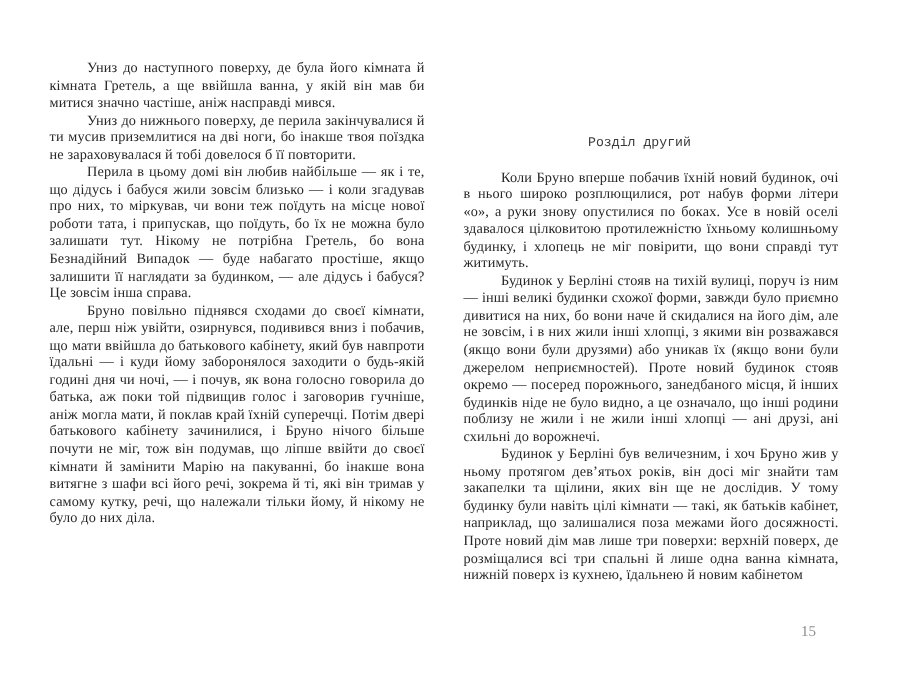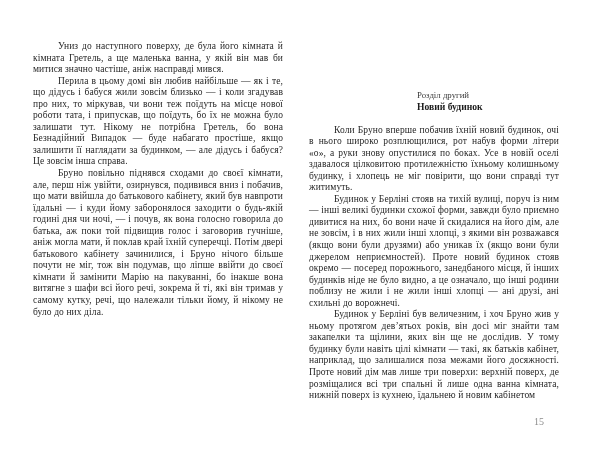--- a/index.html
+++ b/index.html
@@ -24,22 +24,22 @@
     padding: 0;
     font-size: 9.5px;
     line-height: 11.55px;
     text-align: justify;
     text-indent: 25px;
     letter-spacing: 0.1px;
     hyphens: auto;
     -webkit-hyphens: auto;
   }
   .chapter-heading {
-    margin-left: 108px;
-    font-family: Liberation Serif, serif;
+    margin-left: 83px;
+    font-family: Liberation Mono, monospace;
     margin-bottom: 13px;
   }
   .chapter-label {
     font-size: 8.8px;
     line-height: 10.5px;
     color: #3a3a3a;
   }
   .chapter-title {
     font-size: 9.6px;
     line-height: 11px;
@@ -55,29 +55,29 @@
     font-size: 10px;
     color: #8d8d8d;
   }
 </style>
 </head>
 <body>
 
 <div class="spread">
 
   <div class="page-column page-left body-text">
-    <p>Униз до наступного поверху, де була його кімната й кімната Гретель, а ще маленька ванна, у якій він мав би митися значно частіше, аніж насправді мився.</p>
+    <p>Униз до наступного поверху, де була його кімната й кімната Гретель, а ще ввійшла ванна, у якій він мав би митися значно частіше, аніж насправді мився.</p>
+    <p>Униз до нижнього поверху, де перила закінчувалися й ти мусив приземлитися на дві ноги, бо інакше твоя поїздка не зараховувалася й тобі довелося б її повторити.</p>
     <p>Перила в цьому домі він любив найбільше — як і те, що дідусь і бабуся жили зовсім близько — і коли згадував про них, то міркував, чи вони теж поїдуть на місце нової роботи тата, і припускав, що поїдуть, бо їх не можна було залишати тут. Нікому не потрібна Гретель, бо вона Безнадійний Випадок — буде набагато простіше, якщо залишити її наглядати за будинком, — але дідусь і бабуся? Це зовсім інша справа.</p>
     <p>Бруно повільно піднявся сходами до своєї кімнати, але, перш ніж увійти, озирнувся, подивився вниз і побачив, що мати ввійшла до батькового кабінету, який був навпроти їдальні — і куди йому заборонялося заходити о будь-якій годині дня чи ночі, — і почув, як вона голосно говорила до батька, аж поки той підвищив голос і заговорив гучніше, аніж могла мати, й поклав край їхній суперечці. Потім двері батькового кабінету зачинилися, і Бруно нічого більше почути не міг, тож він подумав, що ліпше ввійти до своєї кімнати й замінити Марію на пакуванні, бо інакше вона витягне з шафи всі його речі, зокрема й ті, які він тримав у самому кутку, речі, що належали тільки йому, й нікому не було до них діла.</p>
   </div>
 
   <div class="page-column page-right">
     <div class="chapter-heading">
       <div class="chapter-label">Розділ другий</div>
-      <div class="chapter-title">Новий будинок</div>
     </div>
     <div class="body-text">
       <p>Коли Бруно вперше побачив їхній новий будинок, очі в нього широко розплющилися, рот набув форми літери «о», а руки знову опустилися по боках. Усе в новій оселі здавалося цілковитою протилежністю їхньому колишньому будинку, і хлопець не міг повірити, що вони справді тут житимуть.</p>
       <p>Будинок у Берліні стояв на тихій вулиці, поруч із ним — інші великі будинки схожої форми, завжди було приємно дивитися на них, бо вони наче й скидалися на його дім, але не зовсім, і в них жили інші хлопці, з якими він розважався (якщо вони були друзями) або уникав їх (якщо вони були джерелом неприємностей). Проте новий будинок стояв окремо — посеред порожнього, занедбаного місця, й інших будинків ніде не було видно, а це означало, що інші родини поблизу не жили і не жили інші хлопці — ані друзі, ані схильні до ворожнечі.</p>
       <p>Будинок у Берліні був величезним, і хоч Бруно жив у ньому протягом дев’ятьох років, він досі міг знайти там закапелки та щілини, яких він ще не дослідив. У тому будинку були навіть цілі кімнати — такі, як батьків кабінет, наприклад, що залишалися поза межами його досяжності. Проте новий дім мав лише три поверхи: верхній поверх, де розміщалися всі три спальні й лише одна ванна кімната, нижній поверх із кухнею, їдальнею й новим кабінетом</p>
     </div>
   </div>
 
   <div class="folio">15</div>
 

